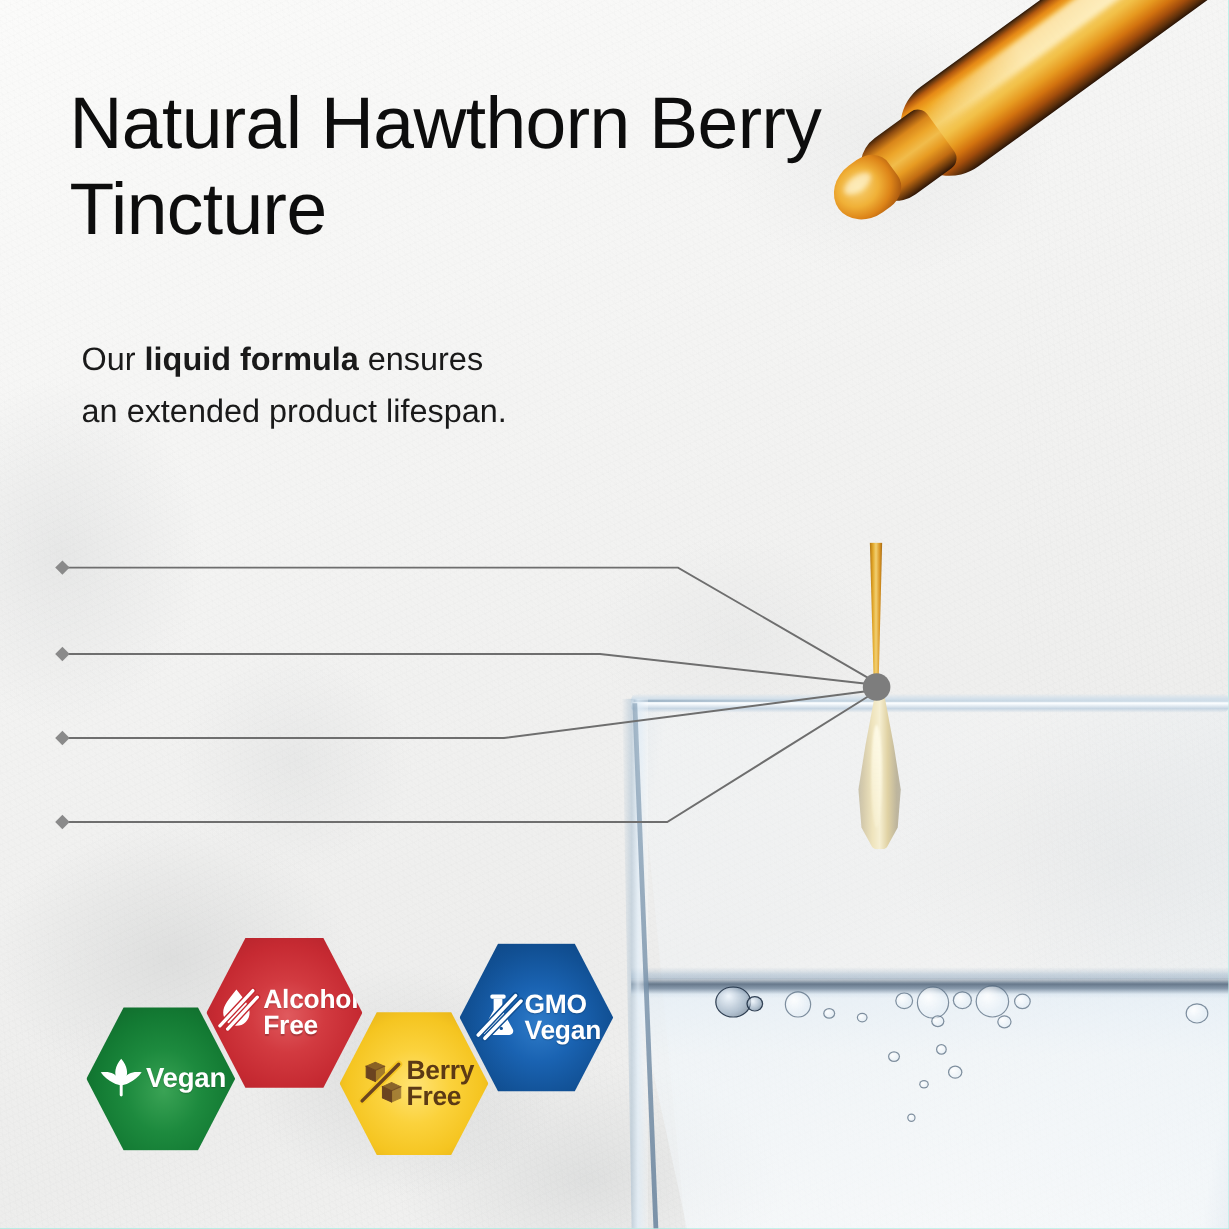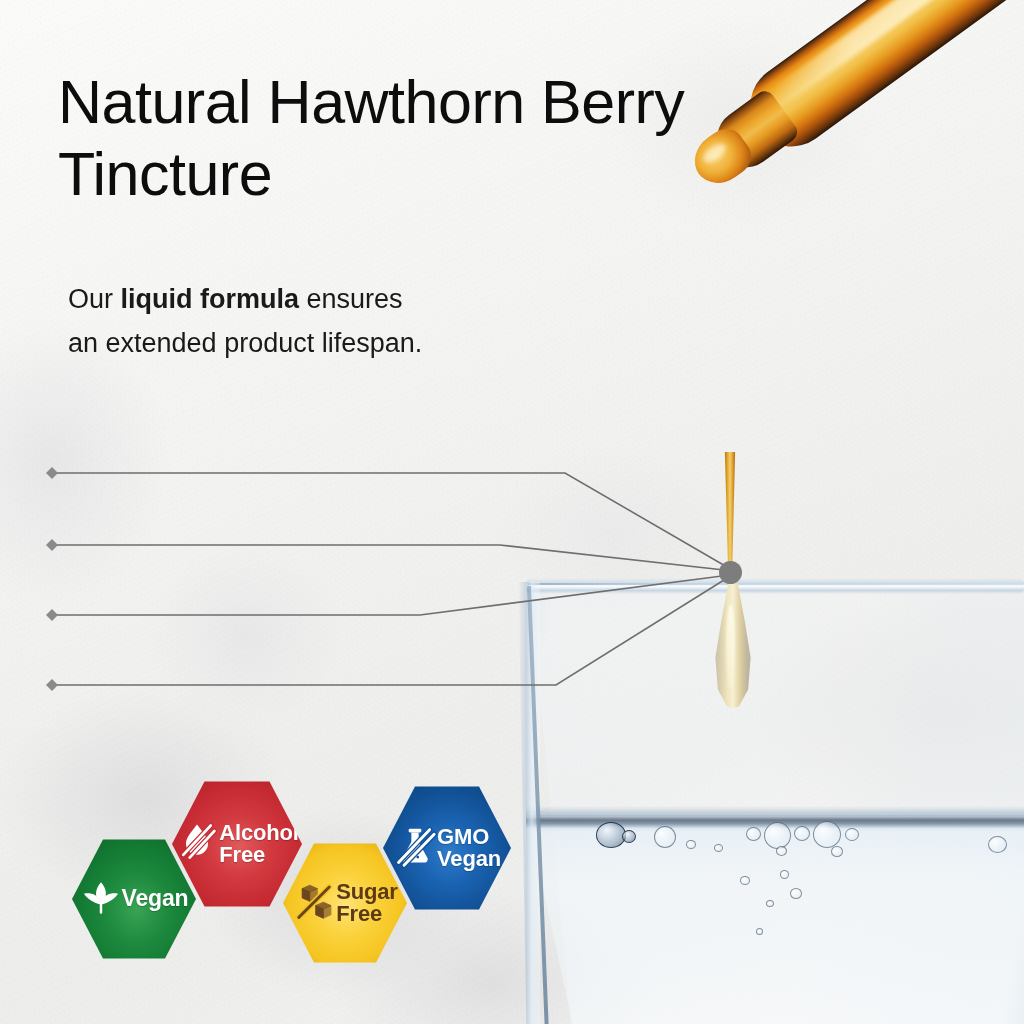--- a/index.html
+++ b/index.html
@@ -340,21 +340,21 @@
           <path d="M12 6v11l9 4V10z"></path>
           <path d="M30 6v11l-9 4V10z" opacity=".6"></path>
           <path d="M28 26l9-4 9 4-9 4z" opacity=".78"></path>
           <path d="M28 26v11l9 4V30z"></path>
           <path d="M46 26v11l-9 4V30z" opacity=".6"></path>
         </g>
         <line x1="8" y1="40" x2="44" y2="4" stroke="#f5c521" stroke-width="7" stroke-linecap="round"></line>
         <line x1="8" y1="40" x2="44" y2="4" stroke="#6b4420" stroke-width="3.4" stroke-linecap="round"></line>
       </svg>
     </div>
-    <div class="b-label">Sugar
+    <div class="b-label">Berry
 Free</div>
   </div>
 
   <div class="badge" id="badge-gmo">
     <div class="b-icon-wrap">
       <svg class="b-icon" width="44" height="42" viewBox="0 0 48 46">
         <g fill="#fff">
           <rect x="17" y="3" width="14" height="4" rx="1.6"></rect>
           <path d="M20 7h8v10.5l9.5 17.2c1.3 2.4-.4 5.3-3.1 5.3H13.6c-2.7 0-4.4-2.9-3.1-5.3L20 17.5z"></path>
         </g>

